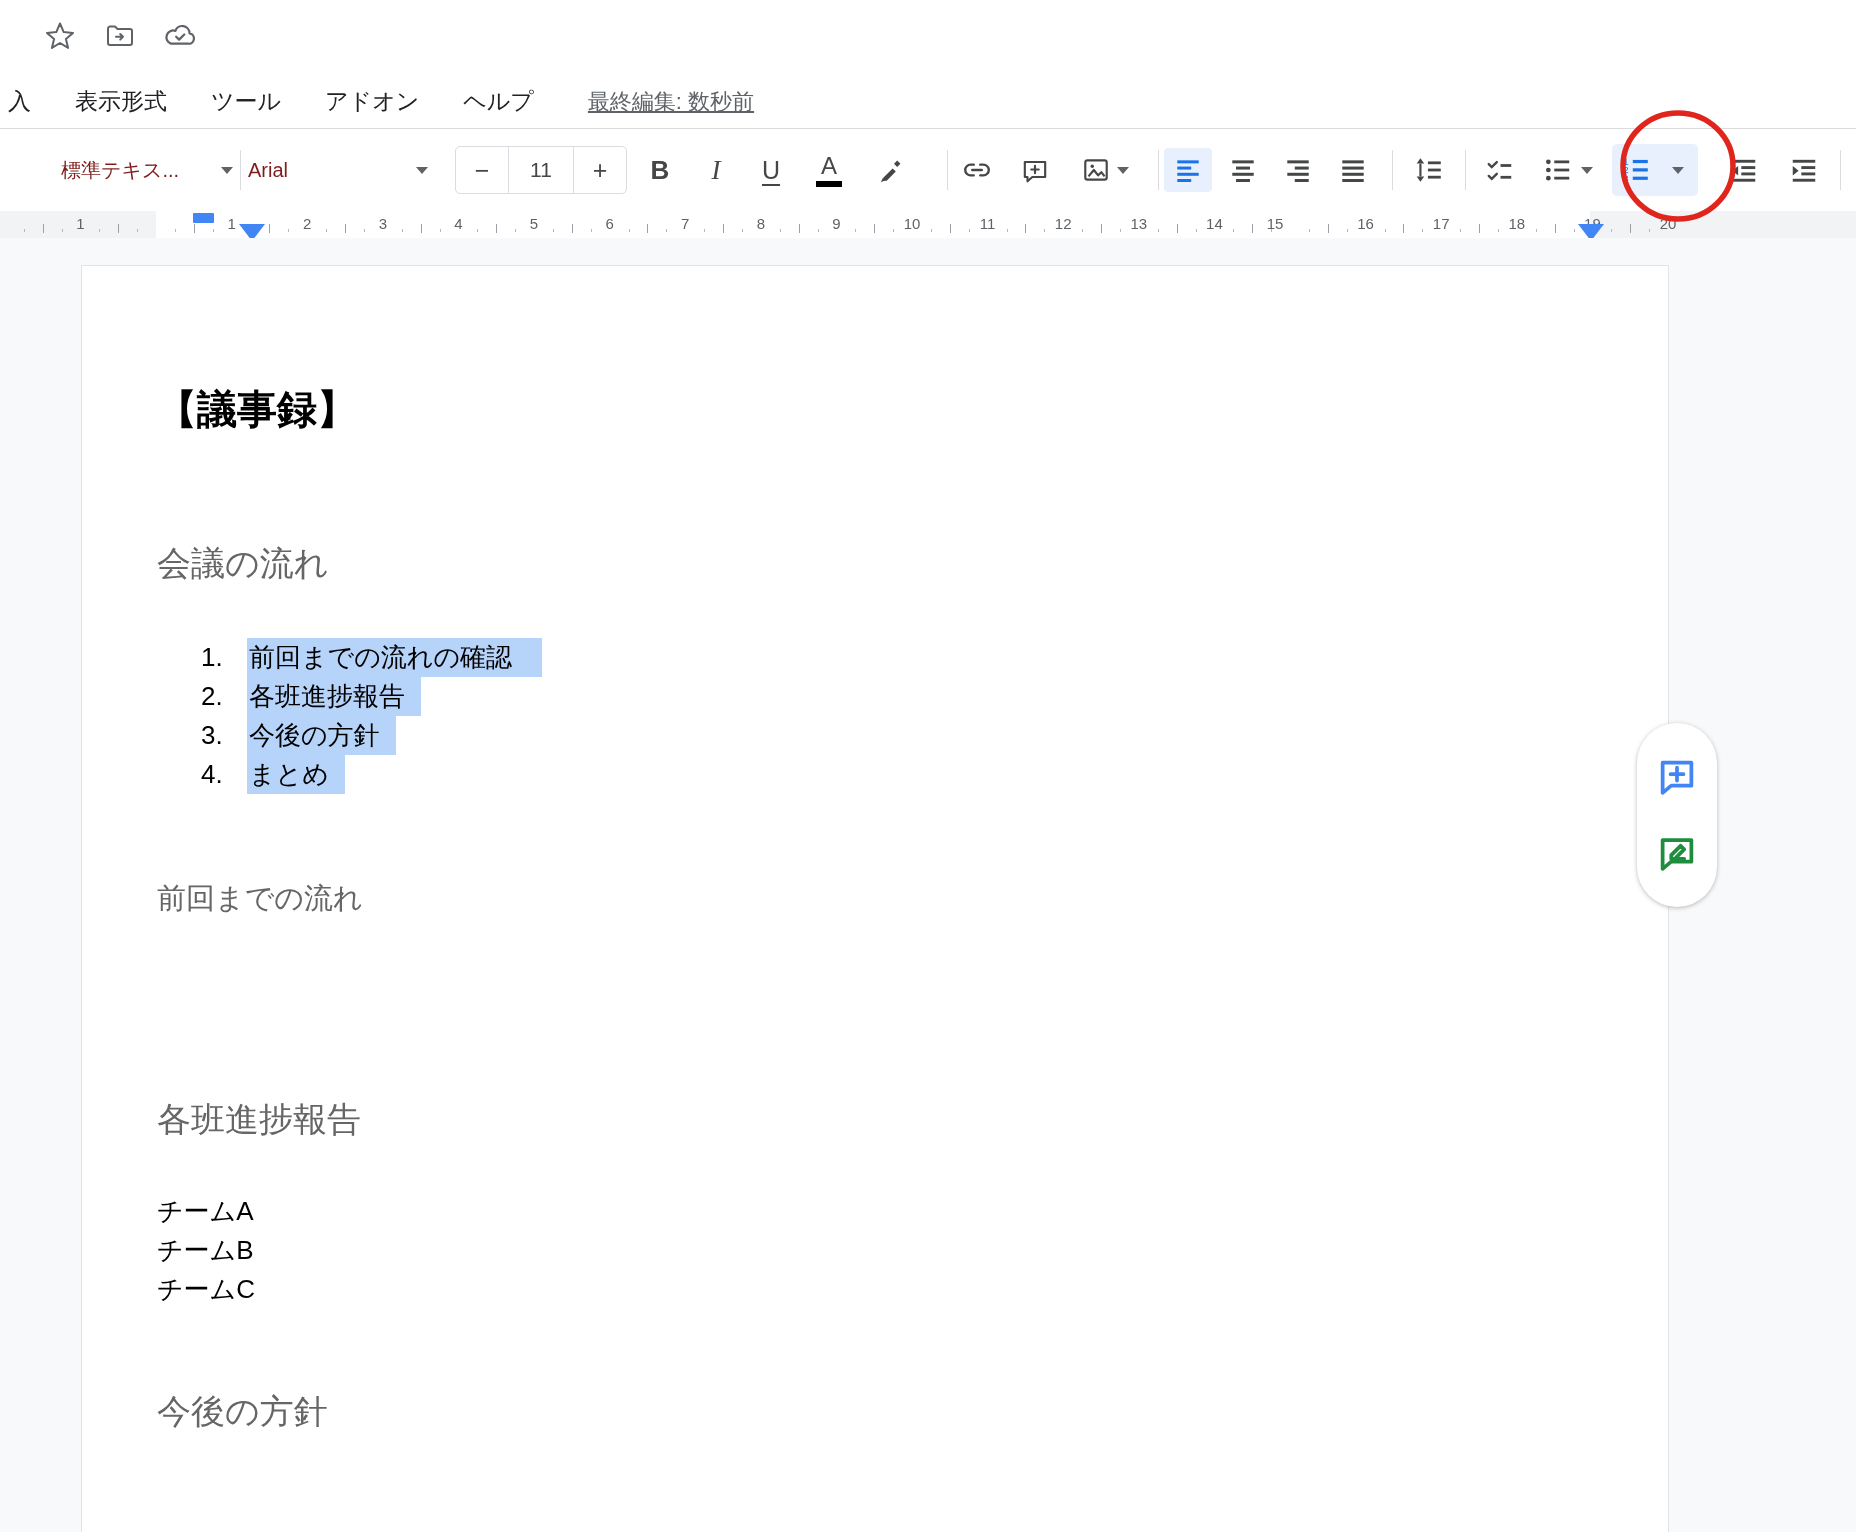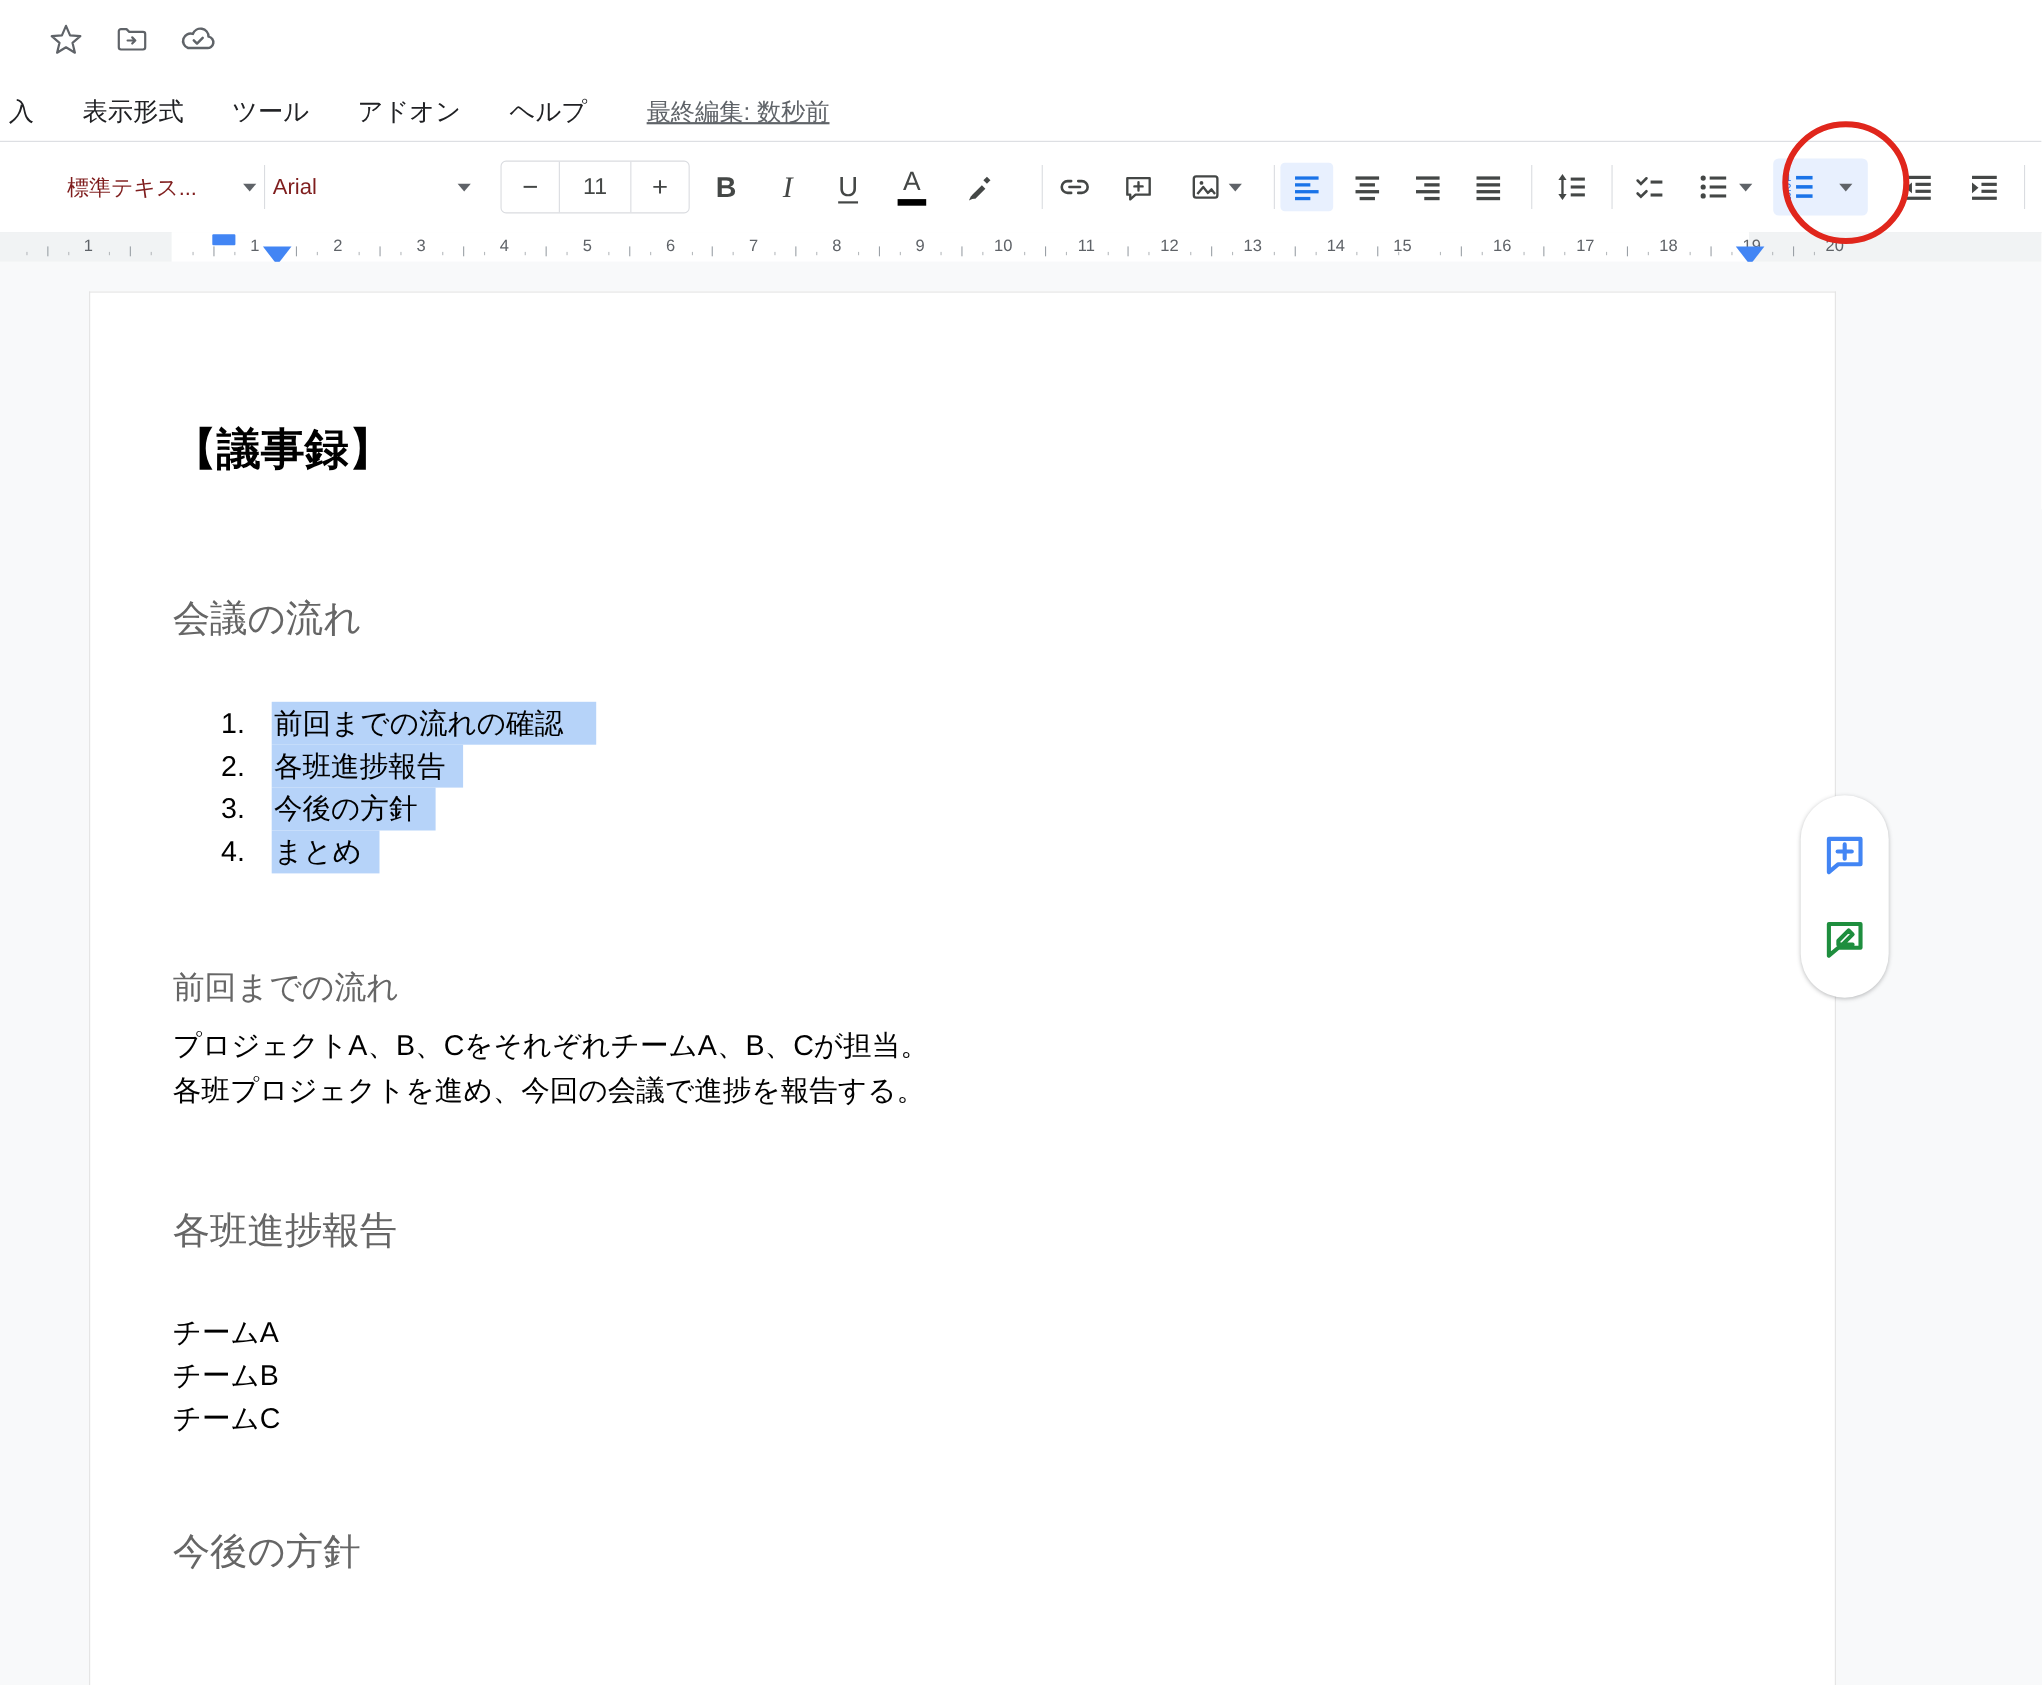--- a/index.html
+++ b/index.html
@@ -386,24 +386,20 @@
           <span class="num">3.</span>
           <span class="sel">今後の方針</span>
         </div>
         <div class="agenda-row">
           <span class="num">4.</span>
           <span class="sel">まとめ</span>
         </div>
       </div>
 
       <div class="h-gray h-md" style="top:612px">前回までの流れ</div>
-      <div class="bodytext" style="top:664px">
-        <div>プロジェクトA、B、CをそれぞれチームA、B、Cが担当。</div>
-        <div>各班プロジェクトを進め、今回の会議で進捗を報告する。</div>
-      </div>
 
       <div class="h-gray h-lg" style="top:830px">各班進捗報告</div>
       <div class="bodytext teams" style="top:926px">
         <div>チームA</div>
         <div>チームB</div>
         <div>チームC</div>
       </div>
 
       <div class="h-gray h-lg" style="top:1122px">今後の方針</div>
     </div>

